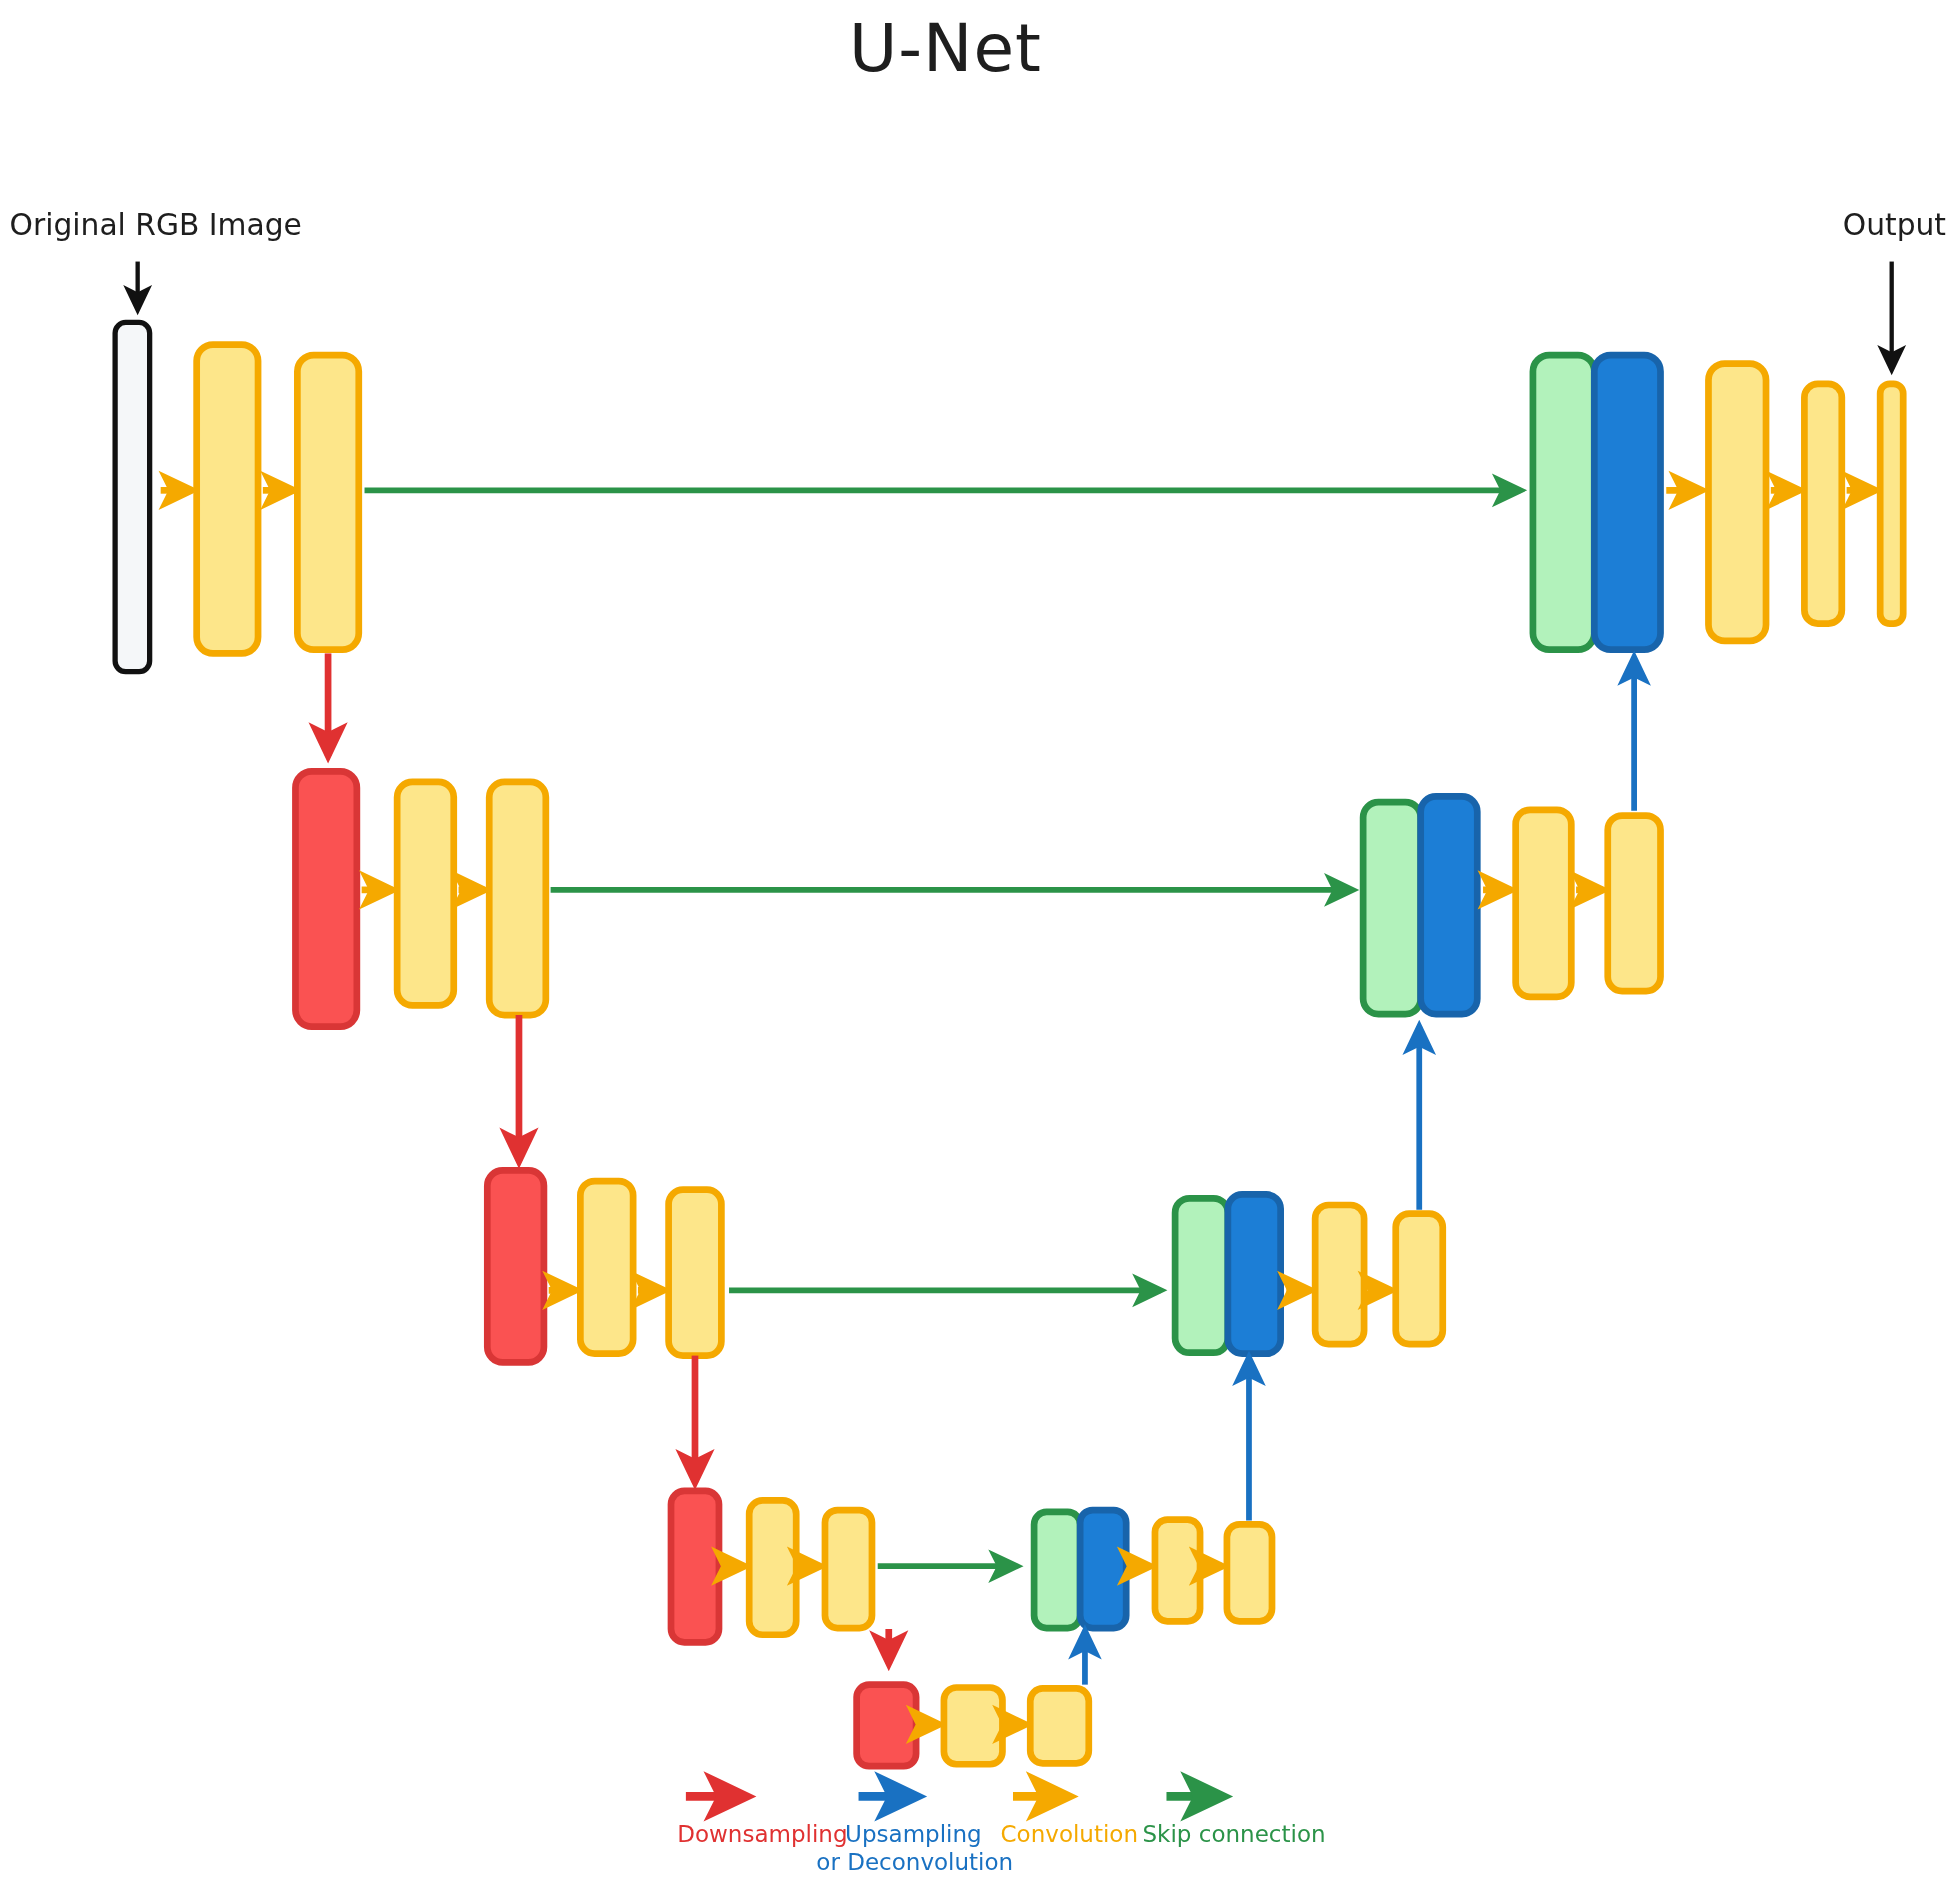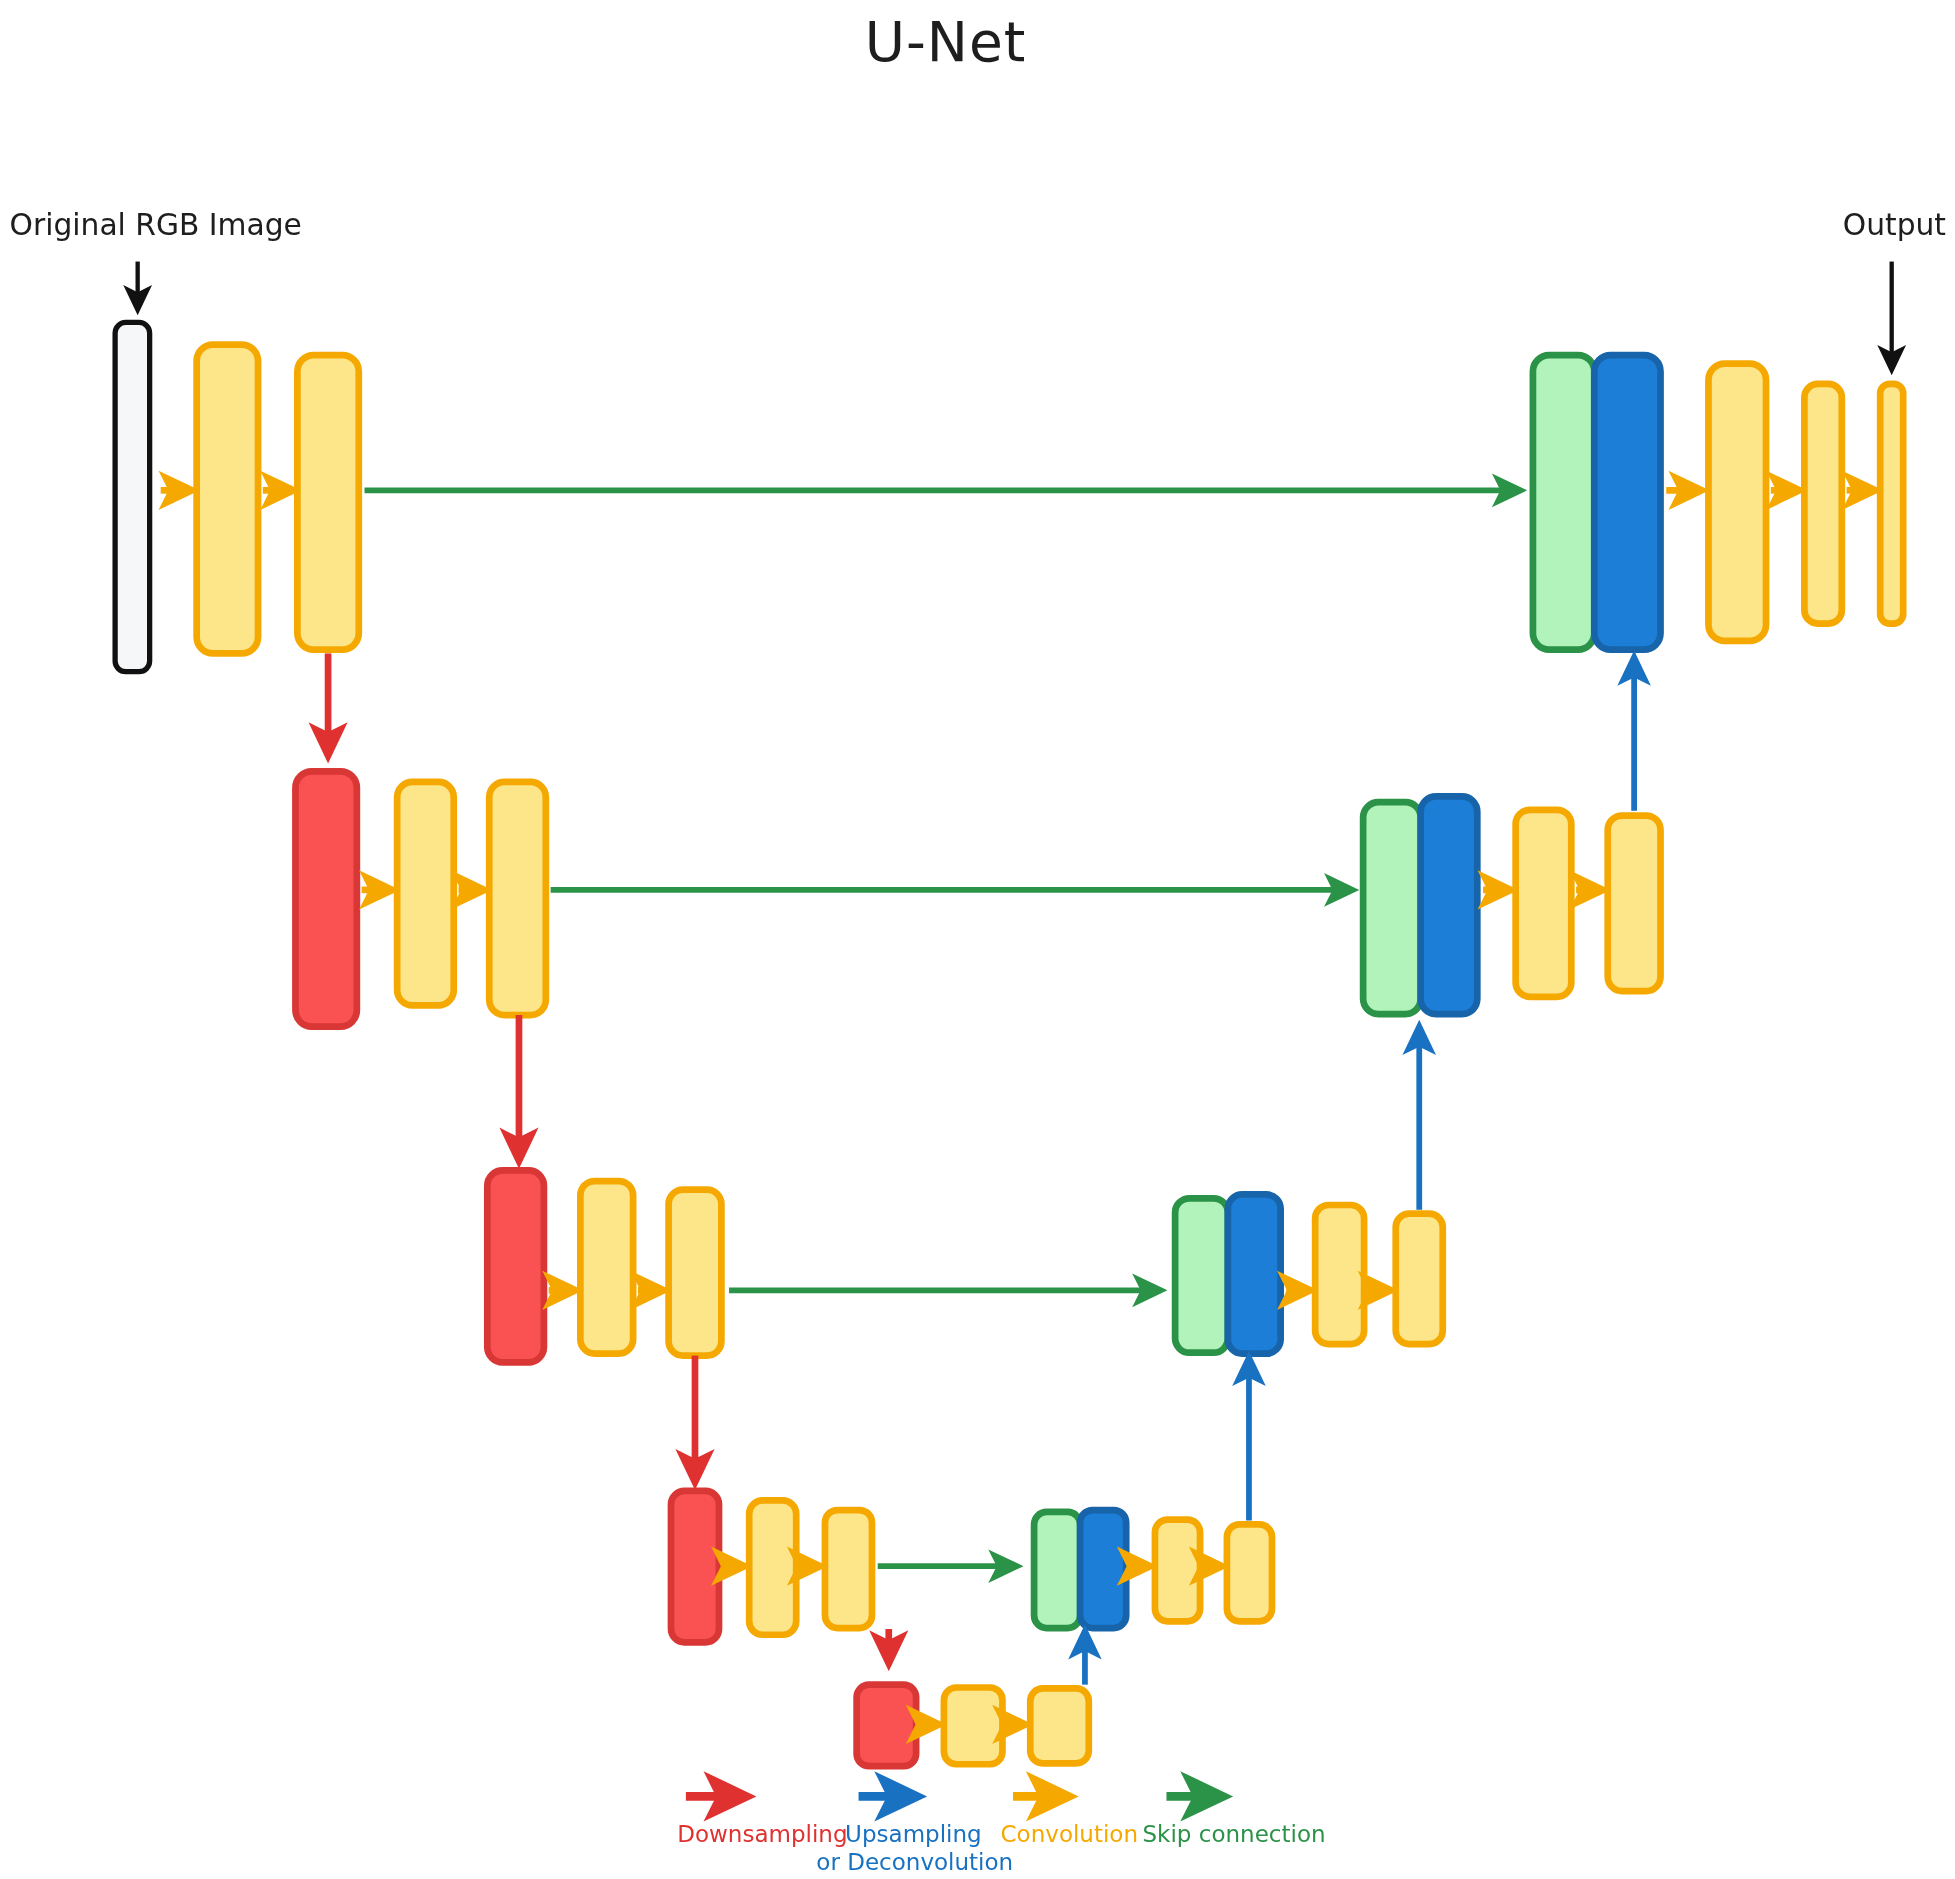--- a/index.html
+++ b/index.html
@@ -14,21 +14,21 @@
     background: #ffffff;
     font-family: "DejaVu Sans", sans-serif;
     overflow: hidden;
   }
   #diagram-title {
     position: absolute;
     left: 0;
     top: 9.6px;
     width: 1891px;
     text-align: center;
-    font-size: 55px;
+    font-size: 66px;
     font-weight: 400;
     color: #1e1e1e;
     letter-spacing: 1px;
     font-family: "DejaVu Sans", sans-serif;
   }
   svg#canvas {
     position: absolute;
     left: 0;
     top: 0;
     width: 1955px;

